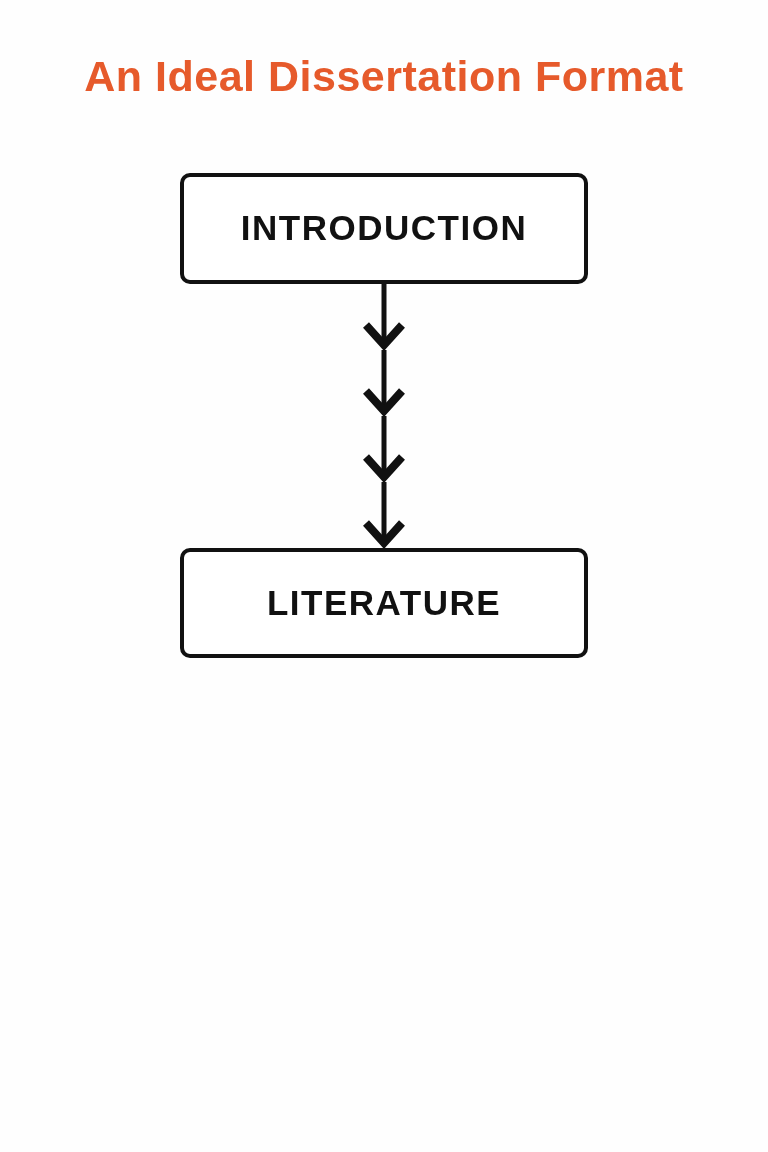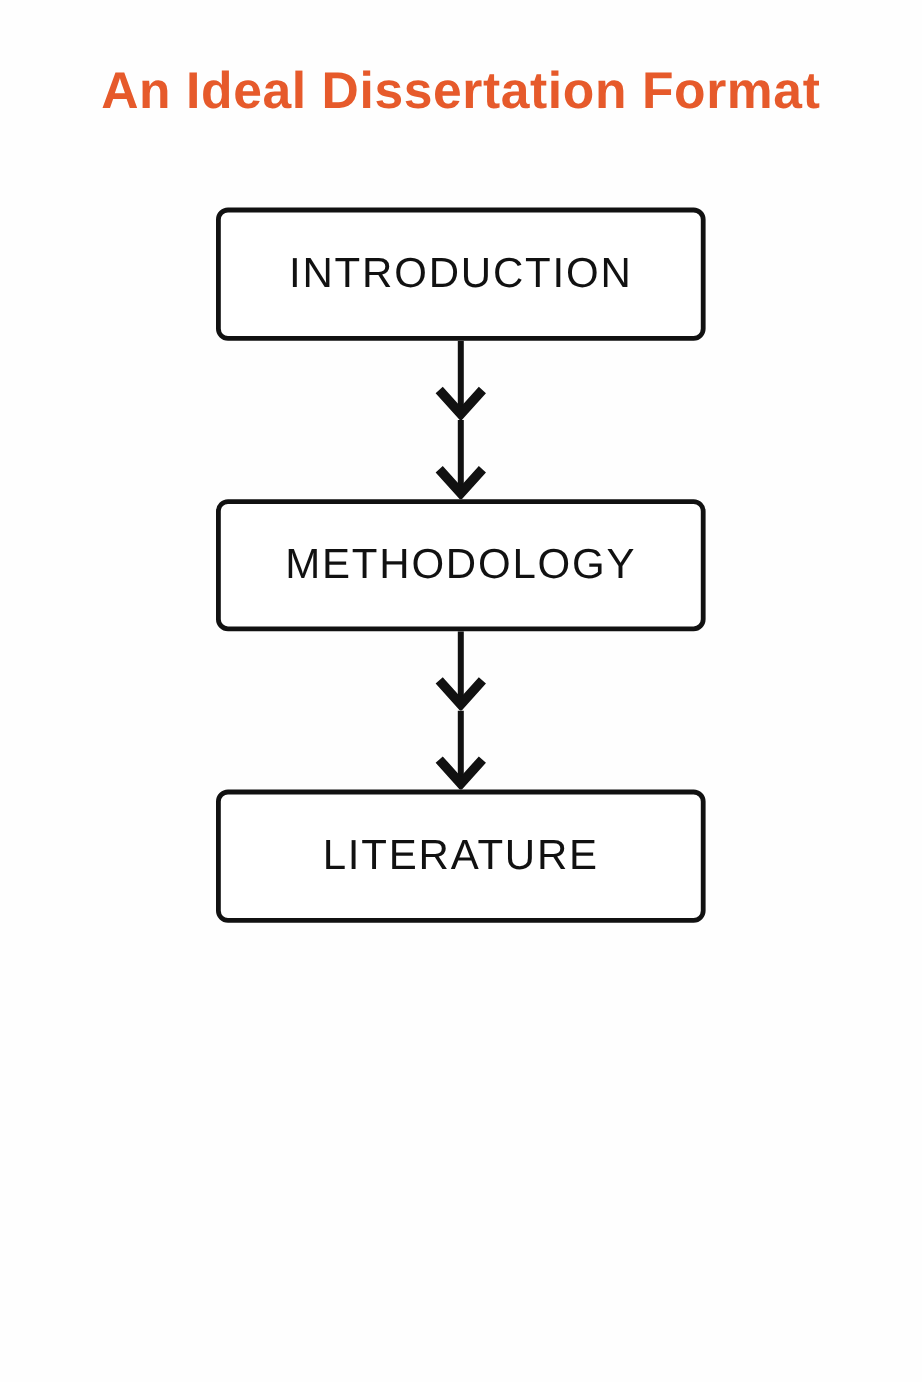--- a/index.html
+++ b/index.html
@@ -36,21 +36,21 @@
     border-radius: 10px;
     background: #ffffff;
     min-height: 106px;
     display: flex;
     align-items: center;
     justify-content: center;
     padding: 28px 10px;
   }
   .flow-box .label {
     font-size: 35px;
-    font-weight: normal;
+    font-weight: bold;
     letter-spacing: 1.5px;
     color: var(--line, #111111);
     text-align: center;
     line-height: 1.33;
     white-space: pre-line;
   }
   .arrow-wrap {
     height: 66px;
     display: flex;
     align-items: stretch;
@@ -79,23 +79,20 @@
   </div>
 
 
   <div class="arrow-wrap">
     <svg width="48" height="66" viewBox="0 0 48 66" aria-hidden="true">
       <line x1="24" y1="0" x2="24" y2="61" stroke="#111111" stroke-width="5"></line>
       <polyline points="6,41 24,61 42,41" fill="none" stroke="#111111" stroke-width="8" stroke-linejoin="miter"></polyline>
     </svg>
   </div>
 
-  <div class="flow-box">
-    <span class="label">METHODOLOGY</span>
-  </div>
 
   <div class="arrow-wrap">
     <svg width="48" height="66" viewBox="0 0 48 66" aria-hidden="true">
       <line x1="24" y1="0" x2="24" y2="61" stroke="#111111" stroke-width="5"></line>
       <polyline points="6,41 24,61 42,41" fill="none" stroke="#111111" stroke-width="8" stroke-linejoin="miter"></polyline>
     </svg>
   </div>
 
 
   <div class="arrow-wrap">

